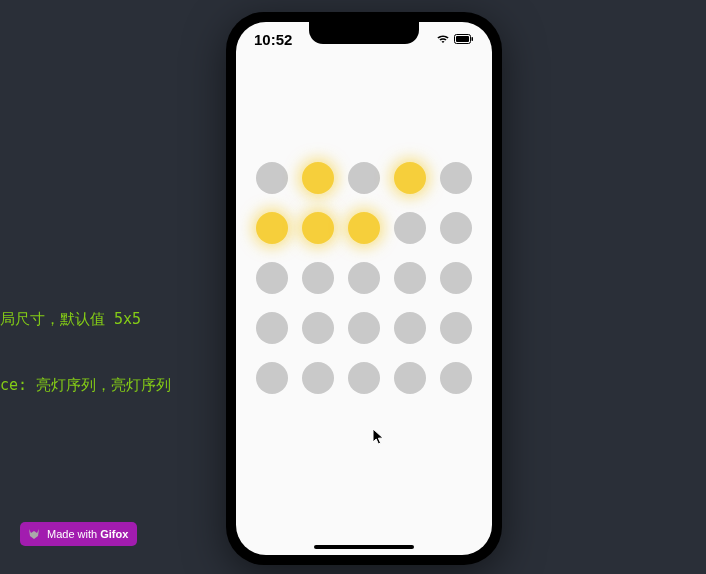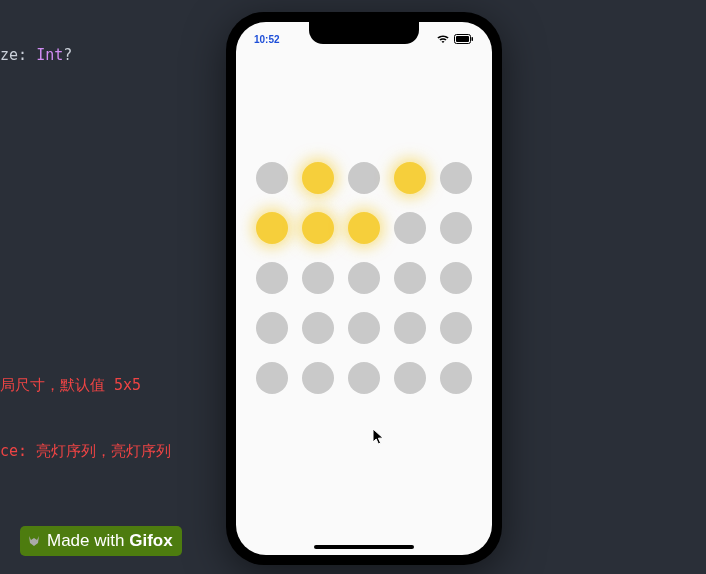--- a/index.html
+++ b/index.html
@@ -25,21 +25,21 @@
     white-space: pre;
     line-height: 22px;
     padding-top: 0;
   }
   .line {
     display: block;
     padding-left: 0;
   }
   .kw  { color: #d08cf2; }     
   .id  { color: #cbd1da; }   
-  .gray { color: #ef4444; }    
+  .gray { color: #84cc16; }    
   .punct { color: #cbd1da; }
   .num  { color: #d8985f; }
 
   
   .phone {
     position: absolute;
     left: 226px;
     top: 12px;
     width: 276px;
     height: 553px;
@@ -73,23 +73,23 @@
     position: absolute;
     top: 8px;
     left: 0;
     right: 0;
     height: 18px;
     display: flex;
     justify-content: space-between;
     align-items: center;
     padding: 0 18px;
     font-family: -apple-system, "SF Pro Text", "Helvetica Neue", Arial, sans-serif;
-    font-size: 10px;
+    font-size: 15px;
     font-weight: 600;
-    color: #1d4ed8;
+    color: #000000;
     z-index: 3;
   }
   .status-right {
     display: flex;
     align-items: center;
     gap: 4px;
   }
   .status-right svg { display: block; }
 
   .home-indicator {
@@ -137,39 +137,38 @@
     width: 14px;
     height: 18px;
     z-index: 20;
     pointer-events: none;
   }
 
   
   .gifox {
     position: absolute;
     left: 20px;
-    bottom: 18px;
-    background: #4d7c0f;
+    bottom: 28px;
+    background: #a21caf;
     color: #fff;
     font-family: -apple-system, "SF Pro Text", Arial, sans-serif;
-    font-size: 17px;
+    font-size: 11px;
     padding: 5px 9px 5px 7px;
     border-radius: 5px;
     display: flex;
     align-items: center;
     gap: 6px;
   }
   .gifox svg { display:block; }
   .gifox b { font-weight: 700; }
 </style>
 </head>
 <body>
 
 <div class="editor">
-  <span class="line"><span class="id">ze</span><span class="punct">: </span><span class="kw">Int</span><span class="punct">?</span></span>
   <span class="line">&nbsp;</span>
   <span class="line">&nbsp;</span>
   <span class="line">&nbsp;</span>
   <span class="line">&nbsp;</span>
   <span class="line"><span class="gray">局尺寸，默认值 5x5</span></span>
   <span class="line"><span class="gray">ce</span><span class="gray">: 亮灯序列，亮灯序列</span></span>
   <span class="line"></span>
   
   
   

